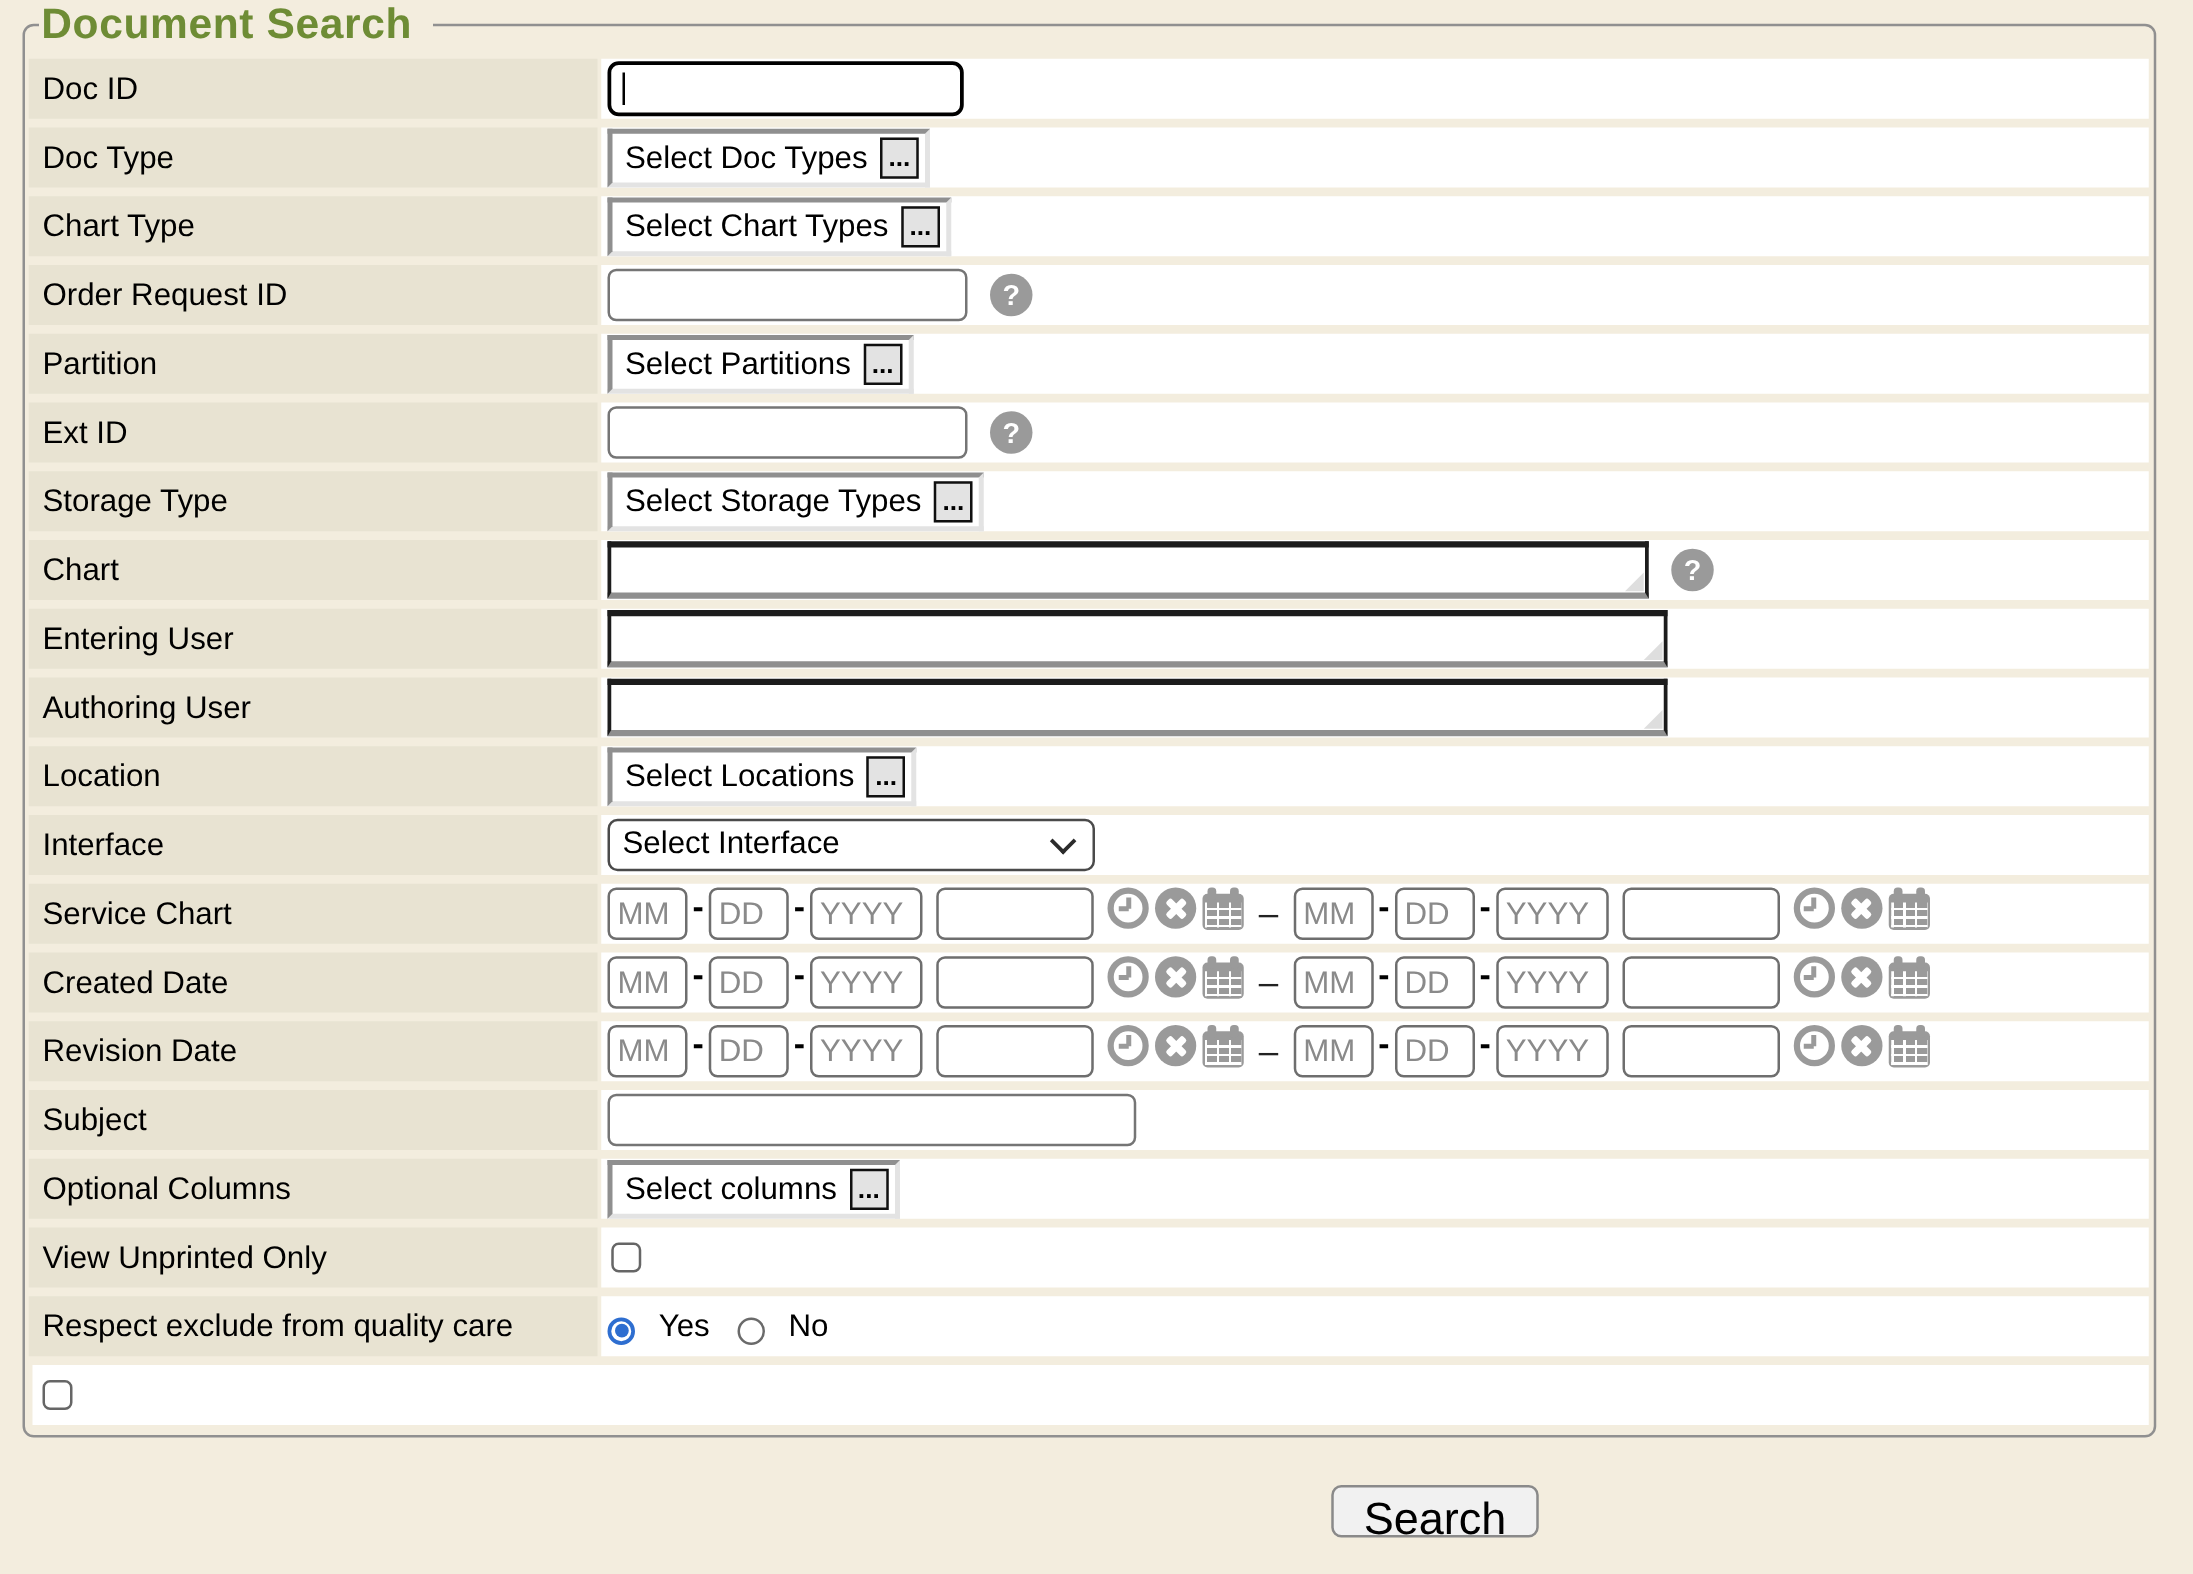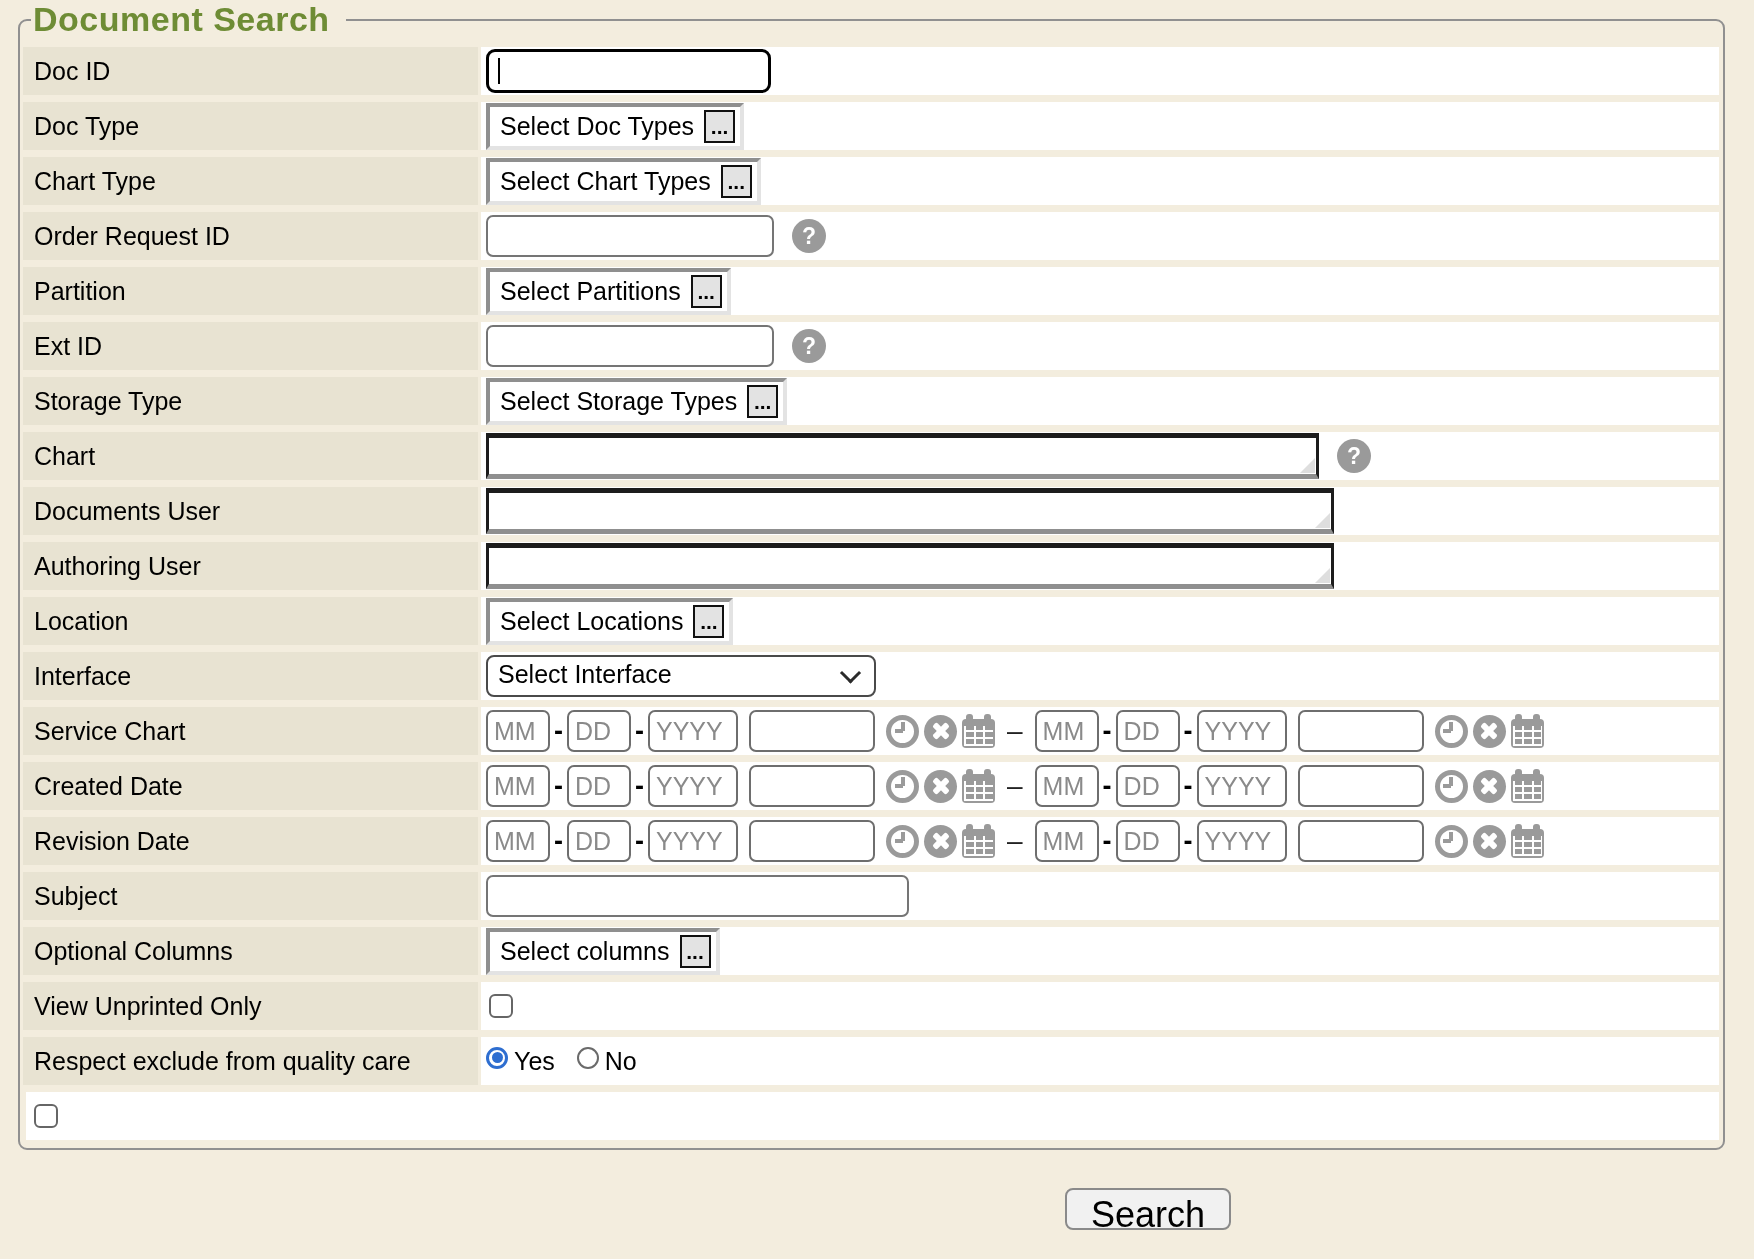--- a/index.html
+++ b/index.html
@@ -117,21 +117,21 @@
     padding: 0 44px 4px 10px; background: #fff; color: #000;
   }
   .select-wrap::after {
     content: ""; position: absolute; right: 18px; top: 50%;
     width: 12px; height: 12px;
     border-right: 3px solid #2b2b2b; border-bottom: 3px solid #2b2b2b;
     transform: translateY(-70%) rotate(45deg);
     pointer-events: none;
   }
   
-  .dgroup { display: inline-flex; align-items: center; gap: 5px; }
+  .dgroup { display: inline-flex; align-items: flex-start; gap: 5px; }
   .din {
     height: 42px;
     border: 2px solid #6e6e6e; border-radius: 7px;
     padding: 0 6px; text-align: left;
   }
   .din::placeholder { color: #8a8a8a; opacity: 1; }
   .w-mm { width: 64px; } .w-dd { width: 64px; }
   .w-yy { width: 90px; } .w-time { width: 126px; margin-left: 6px; }
   .dsep { font-size: 27px; font-weight: bold; margin: 0 -1px; }
   .rsep { font-size: 28px; margin: 0 12px; color: #222; }
@@ -183,21 +183,21 @@
   .radio {
     width: 22px; height: 22px; border-radius: 50%;
     border: 2.5px solid #6a6a6a; background: #fff;
     display: inline-block; cursor: pointer;
   }
   .radio.sel { border: 3px solid #2e6ed0; position: relative; }
   .radio.sel::after {
     content: ""; position: absolute; inset: 2.5px;
     background: #2e6ed0; border-radius: 50%;
   }
-  .radio-opt { display: inline-flex; align-items: flex-start; gap: 6px; margin-right: 22px; }
+  .radio-opt { display: inline-flex; align-items: flex-end; gap: 19px; margin-right: 22px; }
   .radio-opt .rlabel { font-size: 25px; }
   
   .footer { display: flex; justify-content: center; padding-left: 542px; margin-top: 38px; }
   .search-btn {
     font-family: "Liberation Sans", sans-serif;
     font-size: 36px; color: #000;
     background: #f1f1f1;
     border: 2.5px solid #8a8a8a; border-radius: 8px;
     padding: 4px 24px; height: 42px; cursor: pointer;
   }
@@ -276,21 +276,21 @@
       <div class="lbl">Chart</div>
       <div class="val">
         <span class="grip-wrap">
           <input class="hv w833" value="" style="">
         </span>
         <span class="icon-help">?</span>
       </div>
     </div>
 
     <div class="row">
-      <div class="lbl">Documents User</div>
+      <div class="lbl">Entering User</div>
       <div class="val">
         <span class="grip-wrap">
           <input class="hv w848" value="" style="">
         </span>
       </div>
     </div>
 
     <div class="row">
       <div class="lbl">Authoring User</div>
       <div class="val">

